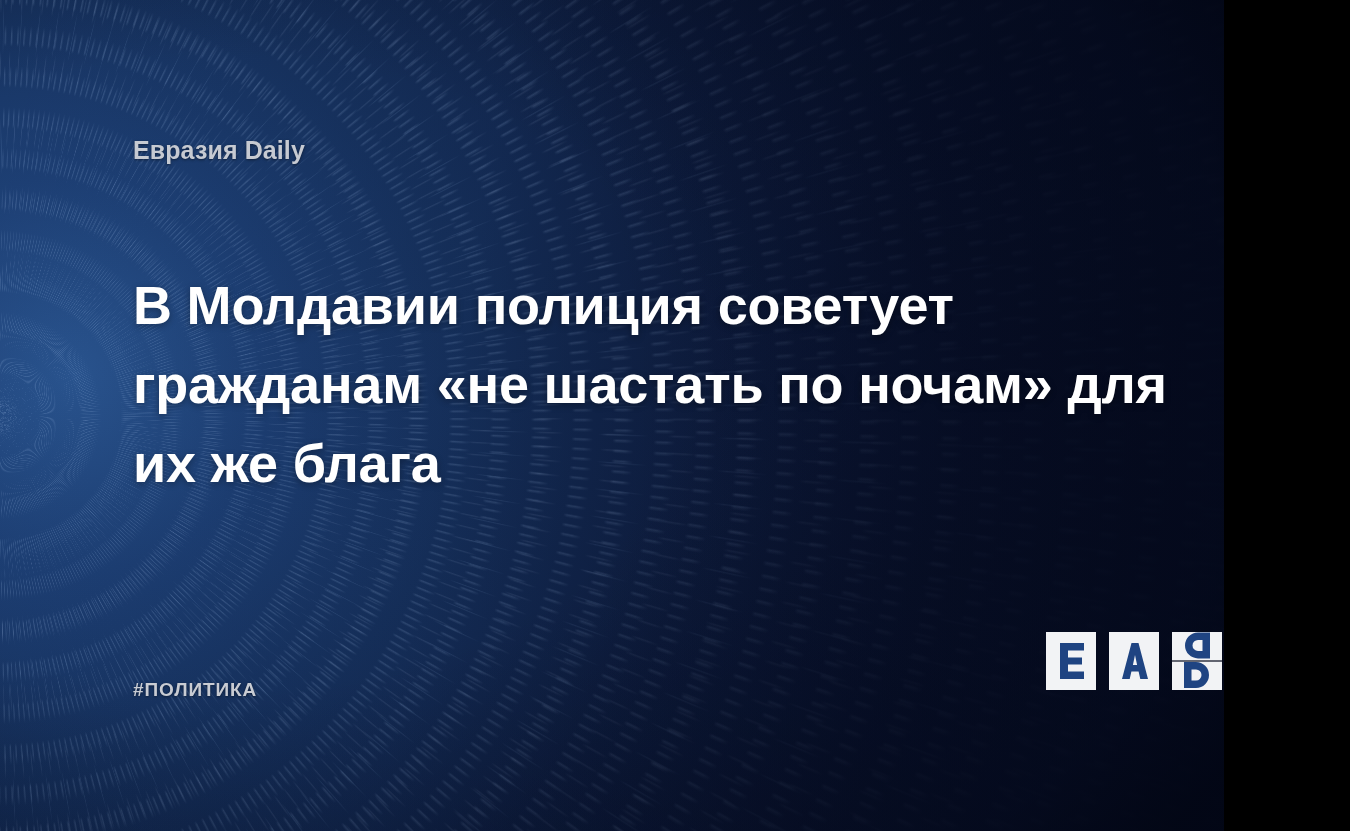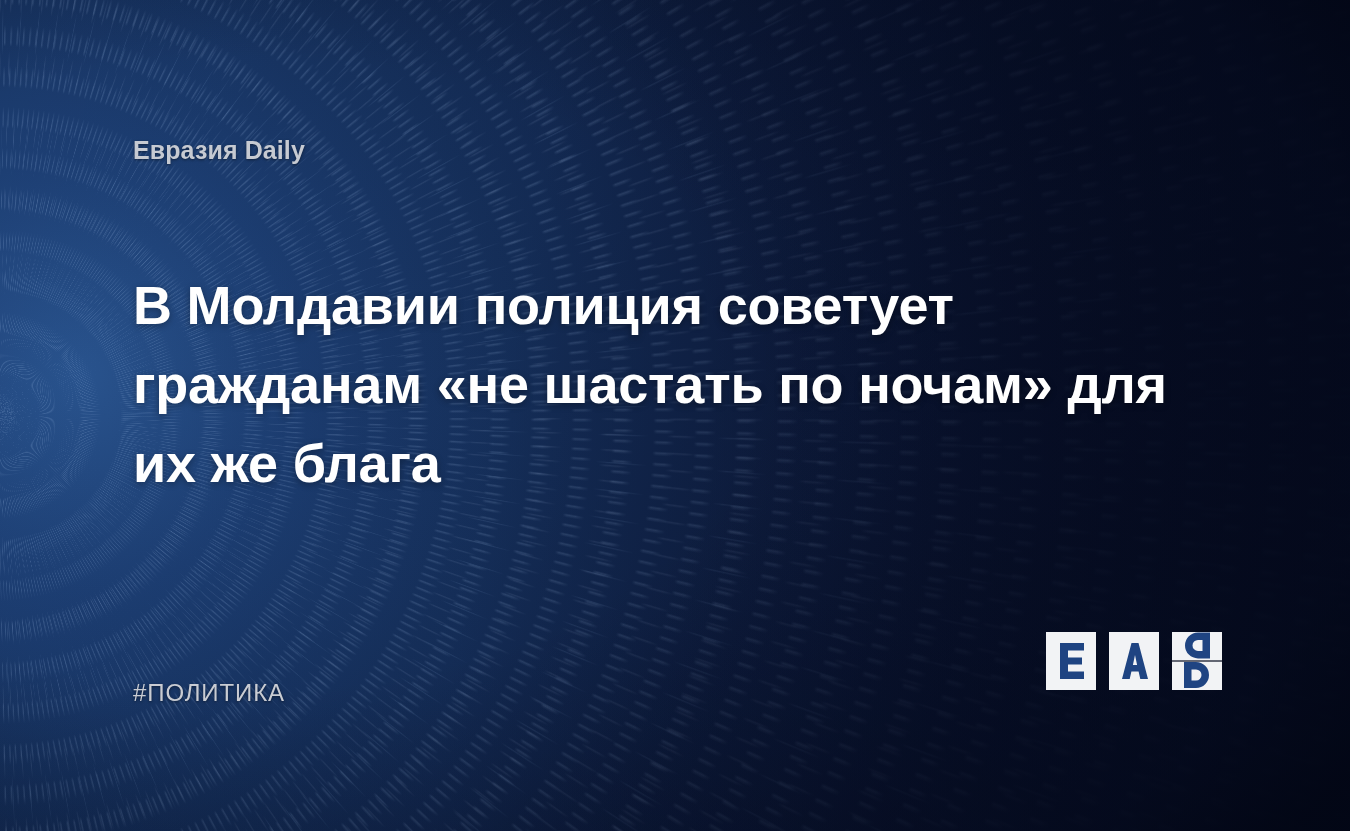--- a/index.html
+++ b/index.html
@@ -6,21 +6,21 @@
     margin: 0;
     padding: 0;
     background: #000;
   }
   body {
     font-family: "Liberation Sans", "DejaVu Sans", sans-serif;
   }
 
   .card {
     position: relative;
-    width: 1350px;
+    width: 1224px;
     height: 831px;
     overflow: hidden;
     background: #0a1a3d;
   }
 
   
   .bg-base {
     position: absolute;
     inset: 0;
     background:
@@ -151,22 +151,22 @@
     font-weight: bold;
     color: #ffffff;
     letter-spacing: -0.2px;
     text-shadow: 0 2px 7px rgba(0,0,0,0.32);
   }
 
   .tag {
     position: absolute;
     left: 133px;
     top: 679px;
-    font-size: 24px;
-    font-weight: normal;
+    font-size: 19px;
+    font-weight: bold;
     letter-spacing: 0.9px;
     color: #c9ccd3;
     text-shadow: 0 1px 3px rgba(0,0,0,0.45);
     white-space: nowrap;
   }
 
   
   .logo {
     position: absolute;
     left: 1046px;

